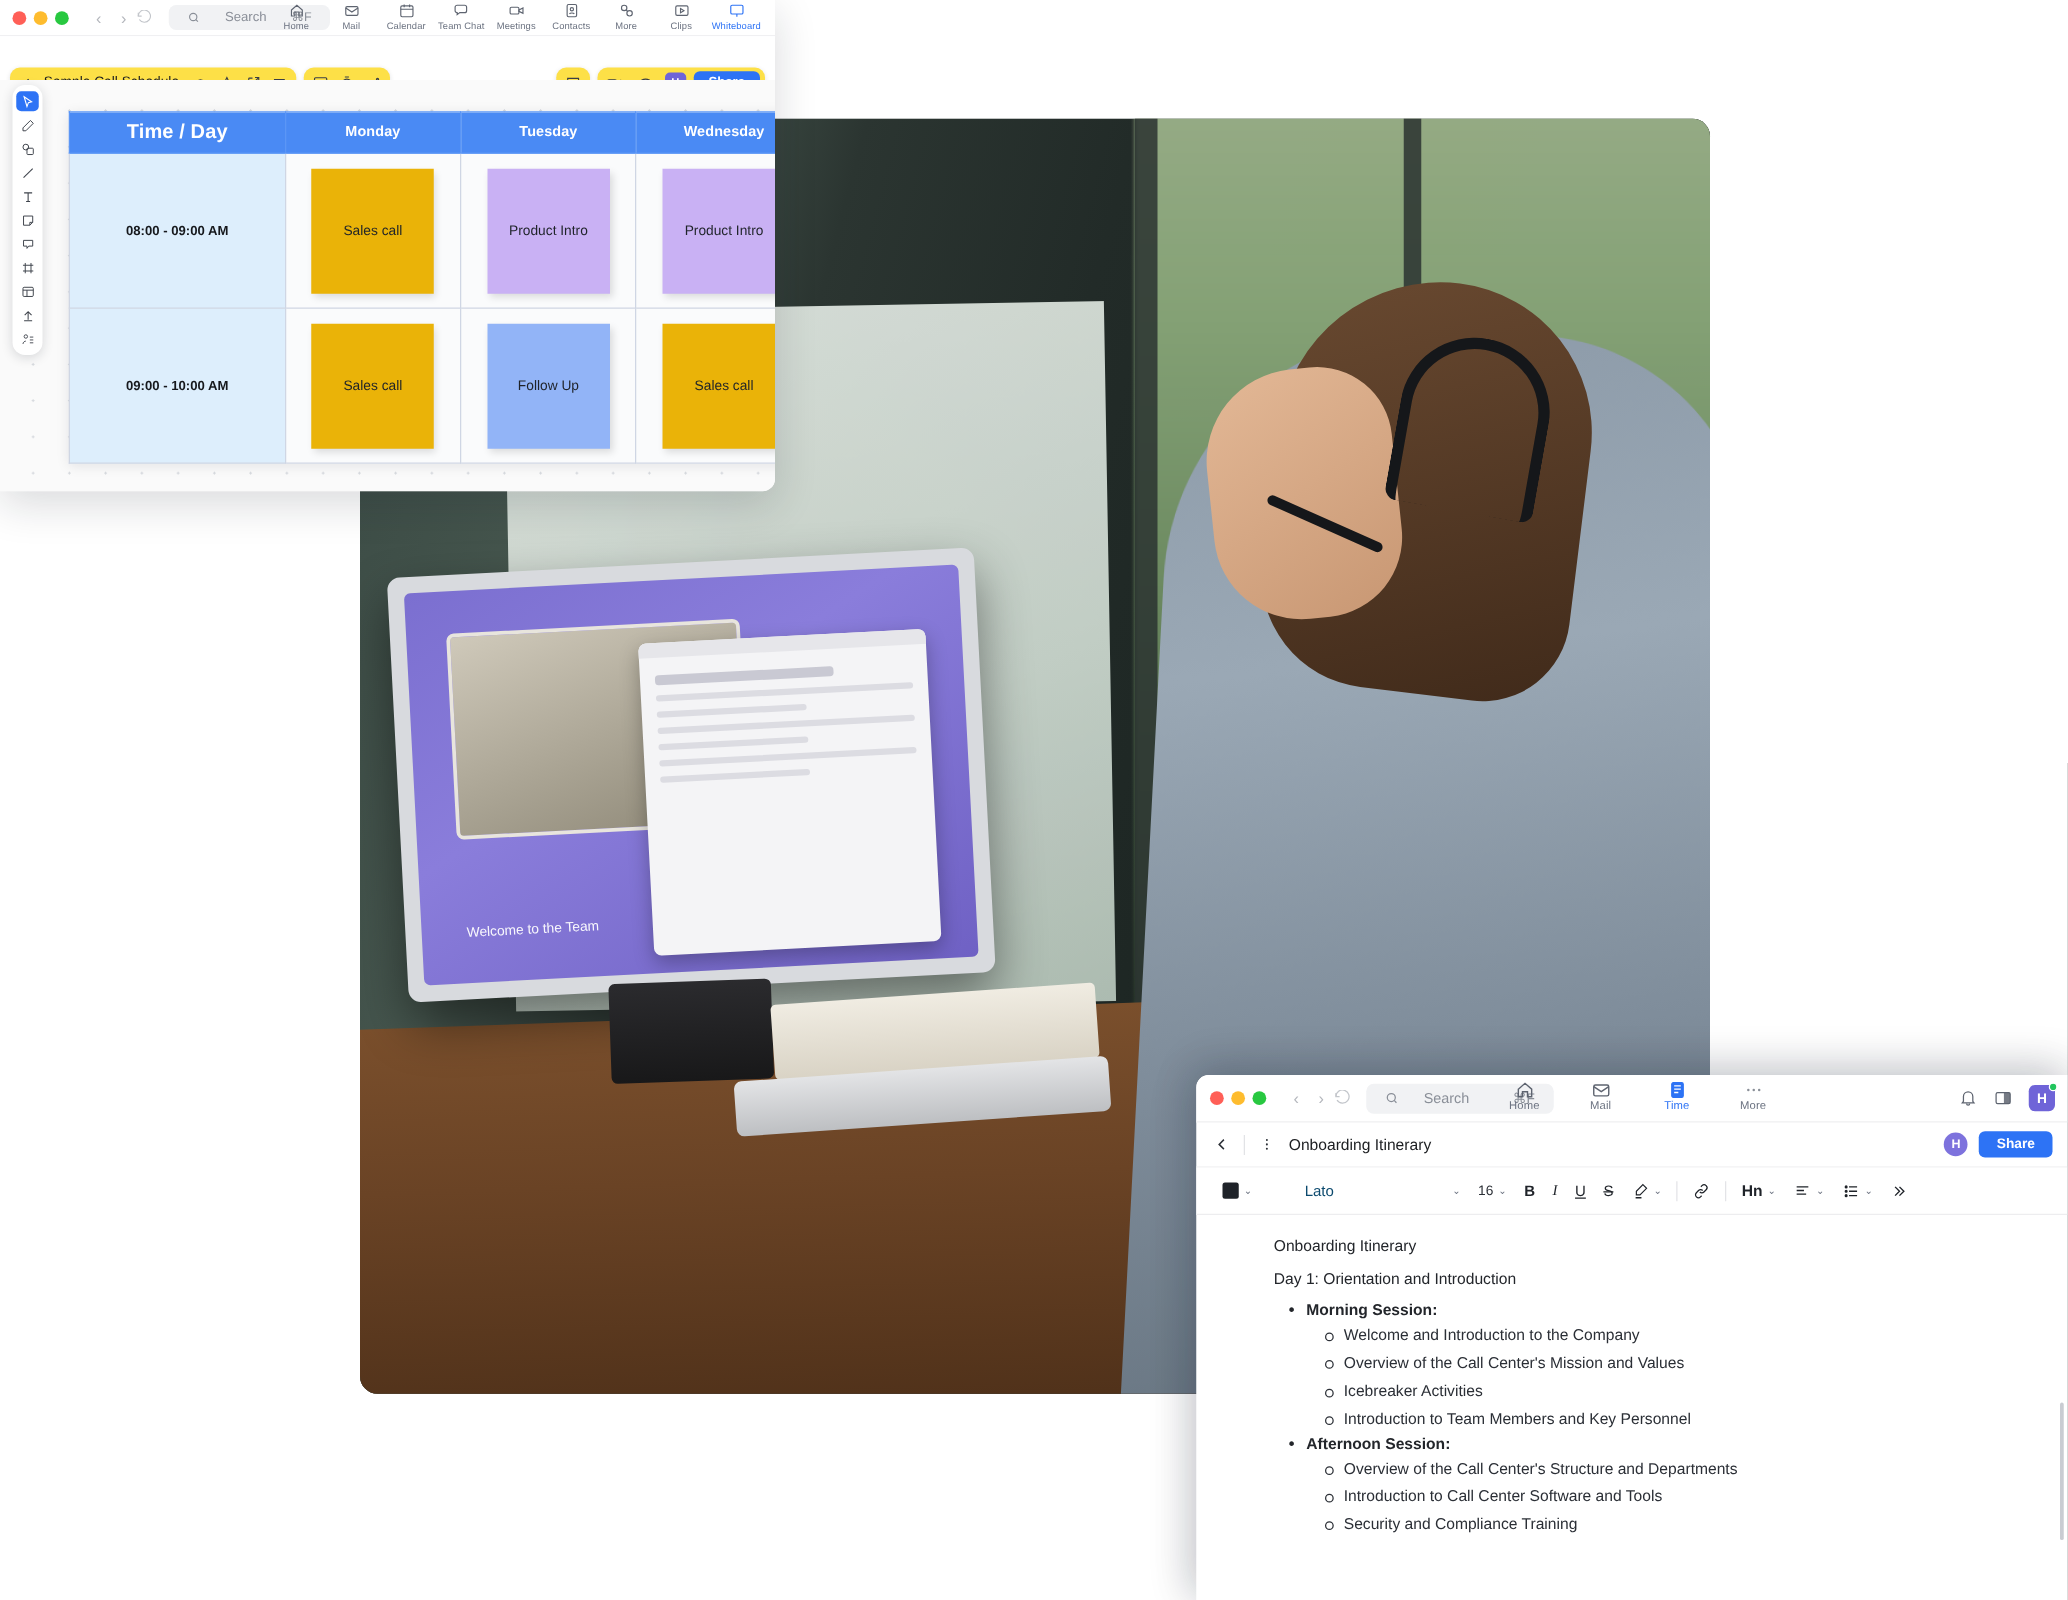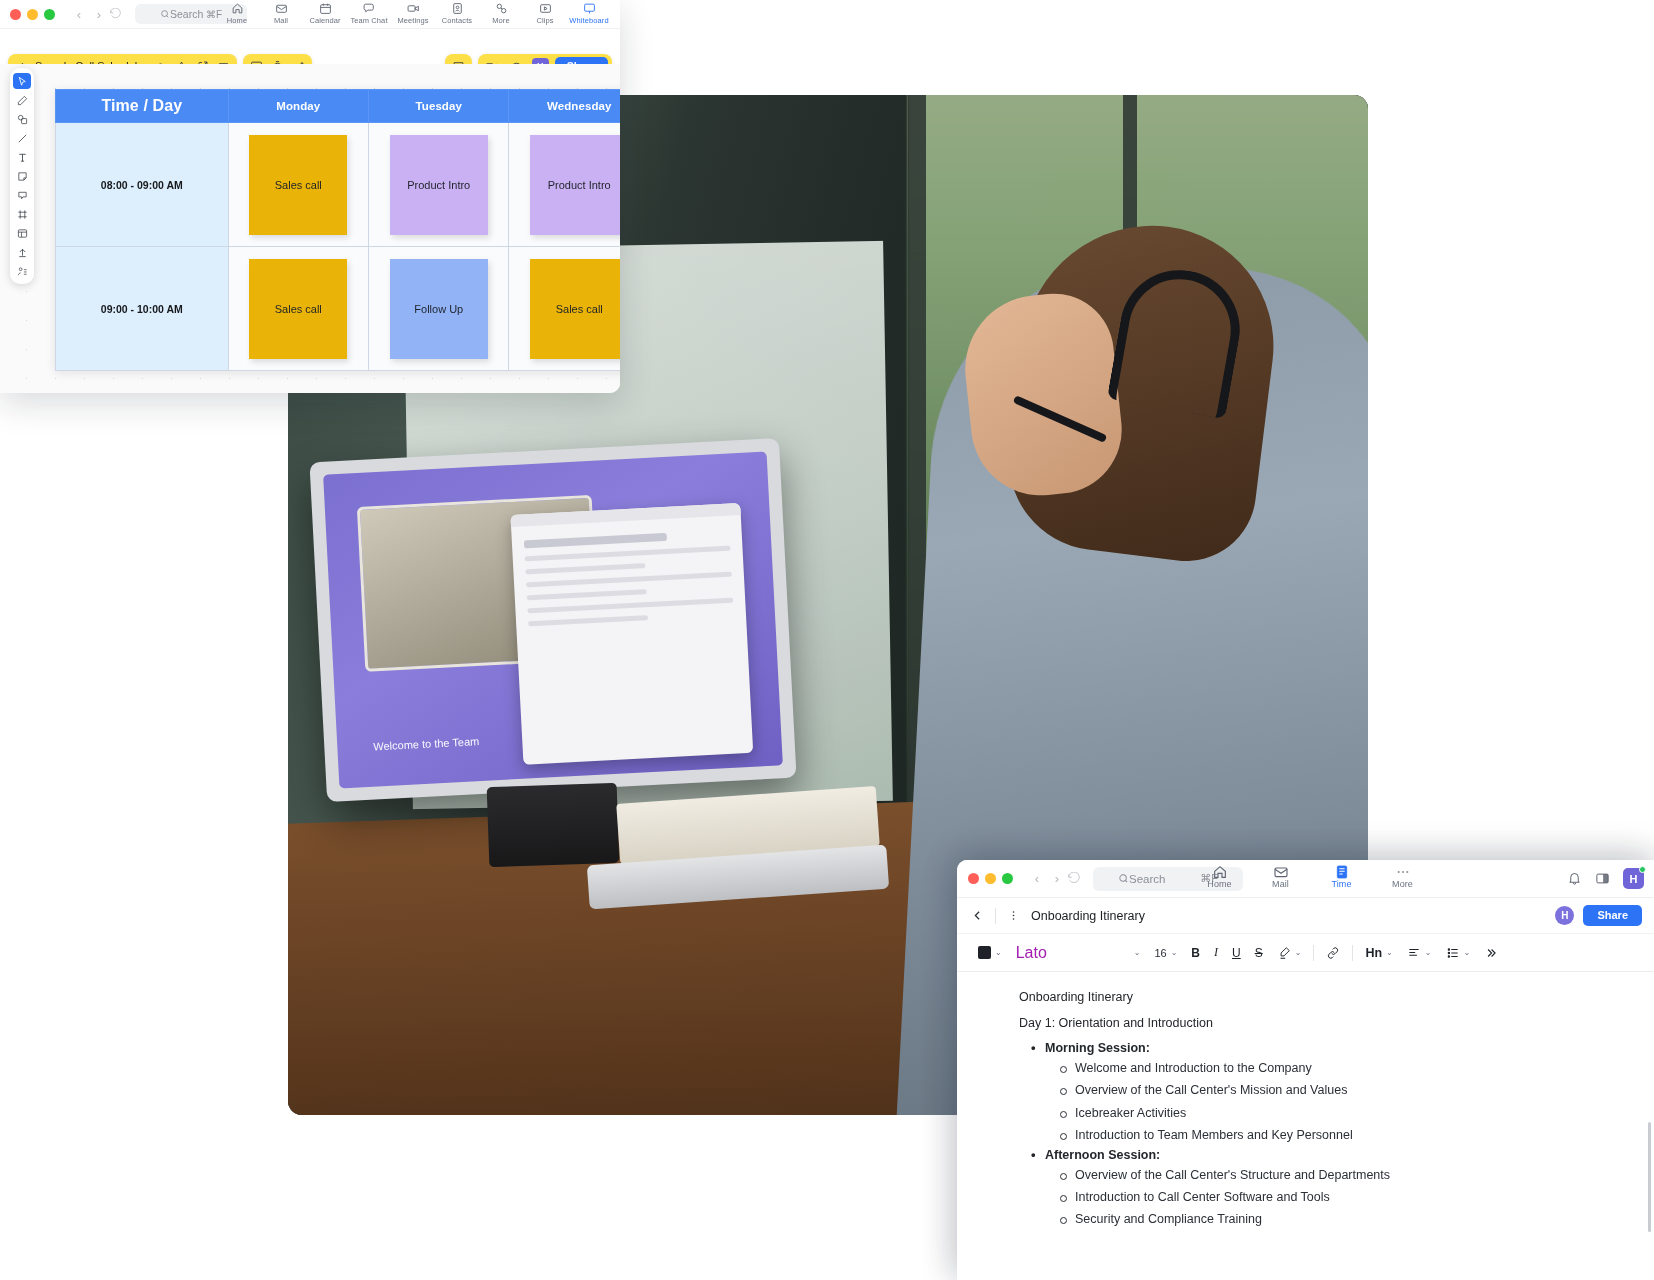--- a/index.html
+++ b/index.html
@@ -152,23 +152,23 @@
     display: flex; align-items: center; padding: 0 10px;
     position: relative;
     border-bottom: 1px solid #f0f0f2;
   }
   .traffic { display: flex; gap: 6px; align-items: center; margin-right: 14px;}
   .tl { width: 11px; height: 11px; border-radius: 50%; }
   .tl.r { background: #ff5f57; } .tl.y { background: #febc2e; } .tl.g { background: #28c840; }
   .navbtn { width: 20px; text-align: center; color: #b4b7bd; font-size: 13px; cursor: default; }
   .histbtn { width: 20px; text-align:center; color:#c3c6cb; }
   .srchbox {
-    display: flex; align-items: center; gap: 0;
+    display: flex; align-items: center; gap: 20px;
     background: #f1f2f4; border-radius: 6px;
-    height: 20px; padding: 0 25px; min-width: 112px;
+    height: 20px; padding: 0 15px; min-width: 112px;
     margin-left: 6px;
   }
   .srchbox .mg { color: #8a8f98; font-size: 10px; }
   .srchbox .ph { color: #8a8f98; font-size: 10.5px; flex: 1; }
   .srchbox .kb { color: #8a8f98; font-size: 10px; }
 
   .topnav {
     position: absolute; left: 215px; top: 0; height: 29px;
     display: flex; align-items: flex-start; gap: 0;
   }
@@ -300,21 +300,21 @@
     background: #2d73f5; color: #fff; font-size: 11px; font-weight: 600;
     border-radius: 5px; padding: 5px 14px; line-height: 1;
   }
   .fmt-toolbar {
     height: 38px; display: flex; align-items: center; gap: 0; padding: 0 14px;
     border-bottom: 1px solid #ededef; background: #fff;
   }
   .fmt-item { display: flex; align-items: center; gap: 4px; color: #1f2329; font-size: 12px; padding: 0 7px; }
   .swatch { width: 13px; height: 13px; background: #1f2329; border-radius: 2px; }
   .caret { font-size: 8px; color: #6b7280; }
-  .fontname { font-size: 16px; color: #a21caf; width: 114px; }
+  .fontname { font-size: 12px; color: #0c4a6e; width: 114px; margin-left: 28px; }
   .fsize { font-size: 11px; color: #2b2f36; }
   .fmt-b { font-weight: 700; }
   .fmt-i { font-style: italic; font-family: "Liberation Serif", serif; }
   .fmt-u { text-decoration: underline; }
   .fmt-s { text-decoration: line-through; }
   .fmt-div { width: 1px; height: 16px; background: #e3e4e7; margin: 0 5px; }
 
   .nt-body { padding: 18px 24px 0 62px; position: relative; height: 272px; overflow: hidden; }
   .nt-body p { font-size: 12.5px; color: #23262b; margin-bottom: 10px; line-height: 1.25; }
   .nt-body p.bold { font-weight: 400; }

